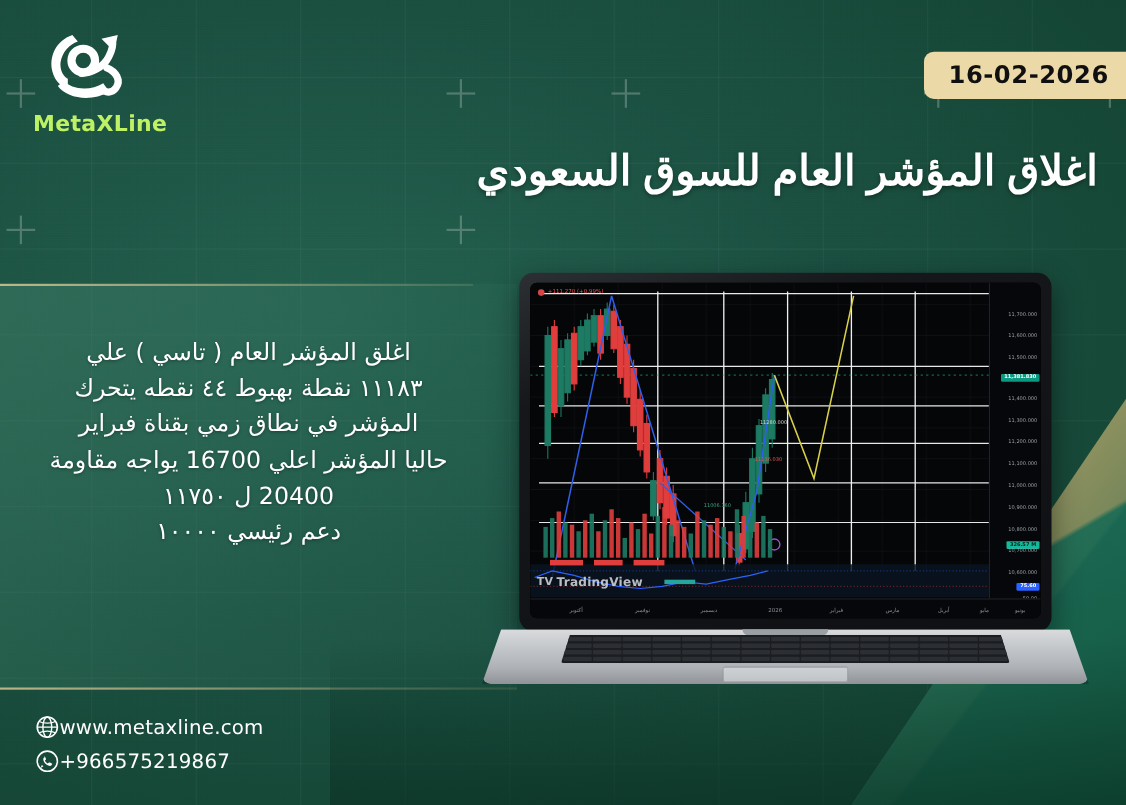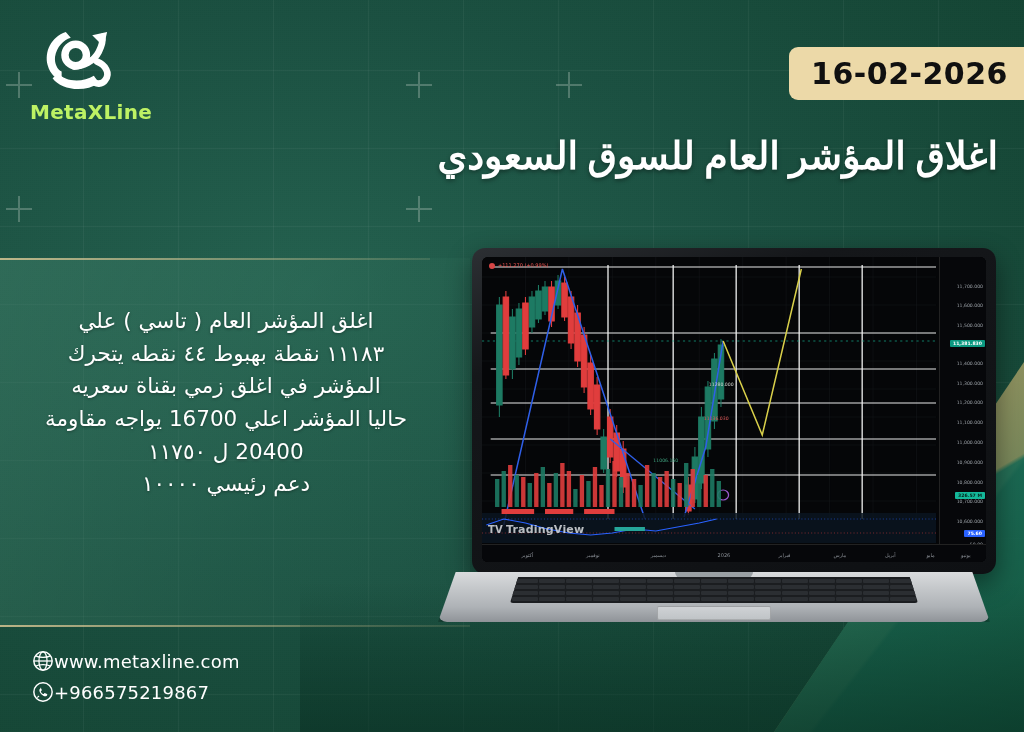--- a/index.html
+++ b/index.html
@@ -75,33 +75,33 @@
   .logo-mark{width:86px;height:76px;display:block;margin-left:6px;}
   .logo-word{
     margin-top:2px;color:#bef264;font-weight:700;font-size:20px;letter-spacing:.3px;
     font-family:"DejaVu Sans","Liberation Sans",sans-serif;
   }
 
   
   .date-badge{
     position:absolute;right:0;top:47px;
     background:#ecd9a8;color:#101010;
-    font-weight:700;font-size:30px;letter-spacing:.5px;
+    font-weight:700;font-size:22px;letter-spacing:.5px;
     padding:9px 16px 9px 22px;
     border-radius:9px 0 0 9px;
     font-family:"DejaVu Sans","Liberation Sans",sans-serif;
   }
 
   
   .headline{
     position:absolute;right:26px;top:133px;width:760px;
     text-align:right;direction:rtl;
     color:#ffffff;font-weight:700;font-size:38px;line-height:1.25;
     text-shadow:0 2px 4px rgba(0,0,0,.35);
-    font-family:Liberation Serif, serif;
+    font-family:Liberation Sans, sans-serif;
   }
 
   
   .body-copy{
     position:absolute;left:0;top:305px;width:452px;
     direction:rtl;text-align:center;
     color:#ffffff;font-size:21.5px;line-height:1.52;font-weight:400;
     text-shadow:0 1px 3px rgba(0,0,0,.35);
     font-family:"DejaVu Sans","Liberation Sans",sans-serif;
   }
@@ -109,21 +109,21 @@
 
   
   .footer{position:absolute;left:32px;top:650px;color:#fff;}
   .f-row{display:flex;align-items:center;margin-bottom:9px;}
   .f-row .ico{width:22px;height:22px;flex:none;}
   .f-row .txt{font-size:18px;letter-spacing:.2px;font-family:"DejaVu Sans","Liberation Sans",sans-serif;}
 
   
   .laptop{position:absolute;left:438px;top:248px;width:552px;height:400px;}
   .lid{
-    position:absolute;left:34px;top:0;width:524px;height:326px;
+    position:absolute;left:34px;top:0;width:484px;height:326px;
     background:linear-gradient(160deg,#2c2f33 0%,#15171a 25%,#0e1013 100%);
     border-radius:13px;
     box-shadow:0 10px 26px rgba(0,0,0,.45);
     padding:9px 10px 12px 10px;box-sizing:border-box;
   }
   .screen{
     position:relative;width:100%;height:100%;
     background:#000;border-radius:6px;overflow:hidden;
   }
   .base{
@@ -222,21 +222,21 @@
     <div class="logo-word">MetaXLine</div>
   </div>
 
   <div class="date-badge">16-02-2026</div>
 
   <div class="headline">اغلاق المؤشر العام للسوق السعودي</div>
 
   <div class="body-copy">
     <p>اغلق المؤشر العام ( تاسي ) علي</p>
     <p>١١١٨٣ نقطة  بهبوط ٤٤ نقطه يتحرك</p>
-    <p>المؤشر في اغلق زمي بقناة سعريه</p>
+    <p>المؤشر في نطاق زمي بقناة فبراير</p>
     <p>حاليا المؤشر اعلي 16700 يواجه مقاومة</p>
     <p>20400 ل ١١٧٥٠</p>
     <p>دعم رئيسي ١٠٠٠٠</p>
   </div>
 
   <div class="laptop">
     <div class="lid">
       <div class="screen">
         <div class="chart-wrap">
 

